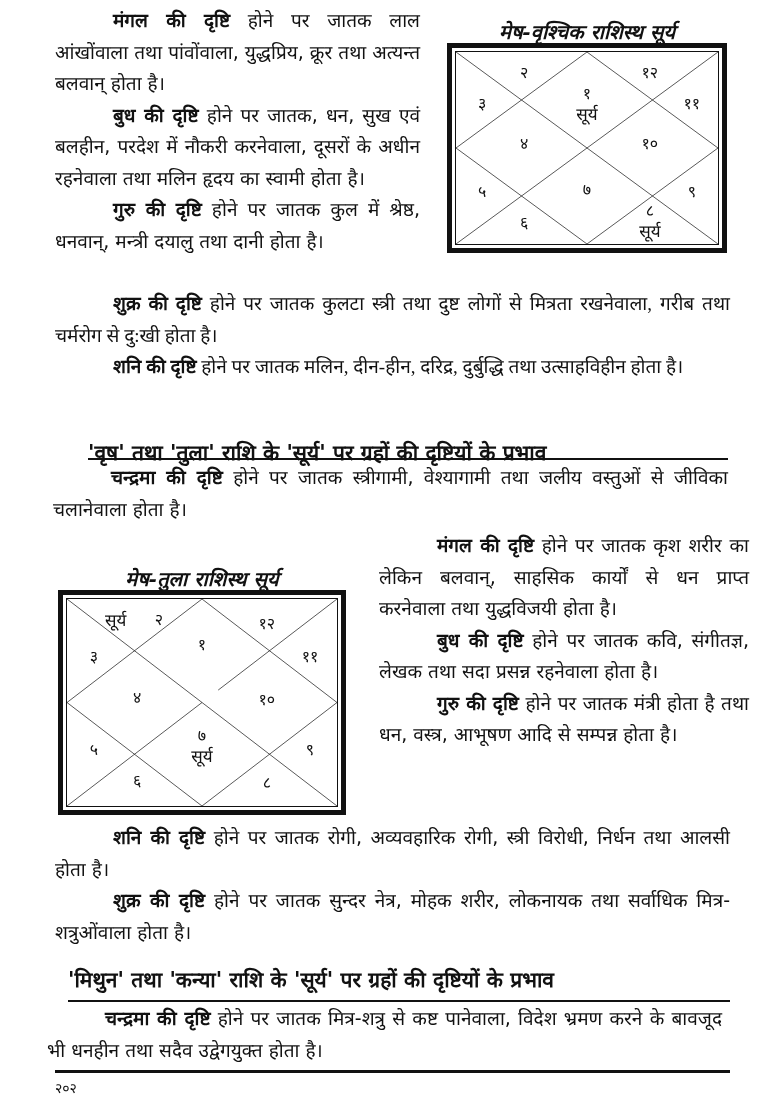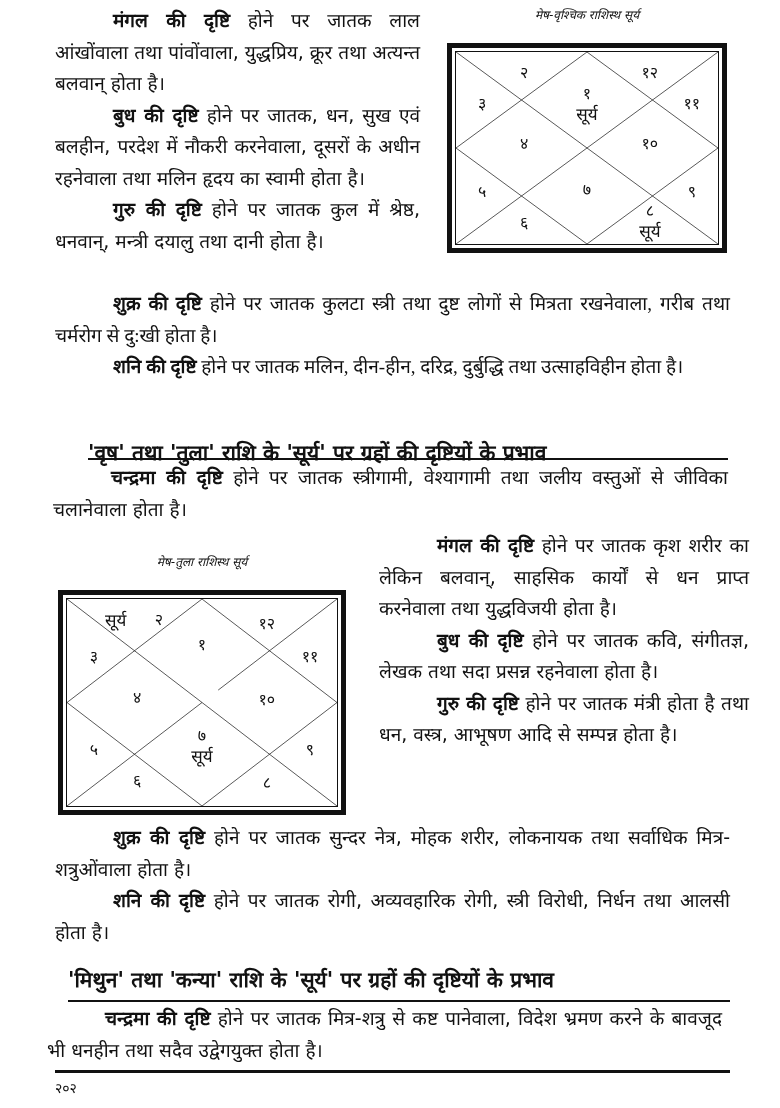--- a/index.html
+++ b/index.html
@@ -1,21 +1,21 @@
 <!DOCTYPE html>
 <html><head>
 <meta charset="utf-8">
 <style>
   html, body { margin:0; padding:0; background:#ffffff; }
   body { width:780px; height:1108px; position:relative; overflow:hidden;
          font-family:"DejaVu Sans", "Liberation Sans", sans-serif; color:#111; }
   .para { position:absolute; font-size:19px; line-height:31.5px; text-align:justify; }
   .para b { font-weight:bold; }
   .indent { text-indent:58px; }
-  .chart-title { position:absolute; font-size:12px; font-style:italic; font-weight:normal; text-align:center; }
+  .chart-title { position:absolute; font-size:20px; font-style:italic; font-weight:bold; text-align:center;margin-top:12px; }
   .chart { position:absolute; border:5px solid #111; box-sizing:border-box; }
   .chart .inner { position:absolute; left:3px; top:3px; right:3px; bottom:3px; border:1.5px solid #111; }
   .chart svg { position:absolute; left:0; top:0; width:100%; height:100%; }
   .cell { position:absolute; font-size:16px; transform:translate(-50%,-50%); white-space:nowrap; text-align:center; line-height:20px; }
   .cell .planet { display:block; font-size:17px; }
   .heading { position:absolute; font-size:21px; font-weight:bold; white-space:nowrap; }
   .rule { position:absolute; height:2px; background:#111; }
   .footer { position:absolute; font-size:14px; }
   .footer-right { font-style:italic; font-weight:bold; }
 </style>
@@ -92,22 +92,22 @@
   </div>
 </div>
 
 <div class="para" style="left:379px; top:530px; width:370px;">
   <div class="indent"><b>मंगल की दृष्टि</b><span> होने पर जातक कृश शरीर का लेकिन बलवान्, साहसिक कार्यों से धन प्राप्त करनेवाला तथा युद्धविजयी होता है।</span></div>
   <div class="indent"><b>बुध की दृष्टि</b><span> होने पर जातक कवि, संगीतज्ञ, लेखक तथा सदा प्रसन्न रहनेवाला होता है।</span></div>
   <div class="indent"><b>गुरु की दृष्टि</b><span> होने पर जातक मंत्री होता है तथा धन, वस्त्र, आभूषण आदि से सम्पन्न होता है।</span></div>
 </div>
 
 <div class="para" style="left:55px; top:822px; width:675px;">
+  <div class="indent"><b>शनि की दृष्टि</b><span> होने पर जातक रोगी, अव्यवहारिक रोगी, स्त्री विरोधी, निर्धन तथा आलसी होता है।</span></div>
   <div class="indent"><b>शुक्र की दृष्टि</b><span> होने पर जातक सुन्दर नेत्र, मोहक शरीर, लोकनायक तथा सर्वाधिक मित्र-शत्रुओंवाला होता है।</span></div>
-  <div class="indent"><b>शनि की दृष्टि</b><span> होने पर जातक रोगी, अव्यवहारिक रोगी, स्त्री विरोधी, निर्धन तथा आलसी होता है।</span></div>
 </div>
 
 <div class="heading" style="left:68px; top:965px;">'मिथुन' तथा 'कन्या' राशि के 'सूर्य' पर ग्रहों की दृष्टियों के प्रभाव</div>
 <div class="rule" style="left:68px; top:1000px; width:662px;"></div>
 
 <div class="para indent" style="left:47px; top:1003px; width:675px;">
   <b>चन्द्रमा की दृष्टि</b><span> होने पर जातक मित्र-शत्रु से कष्ट पानेवाला, विदेश भ्रमण करने के बावजूद भी धनहीन तथा सदैव उद्वेगयुक्त होता है।</span>
 </div>
 
 <div class="rule" style="left:55px; top:1070px; width:675px; height:3px;"></div>

